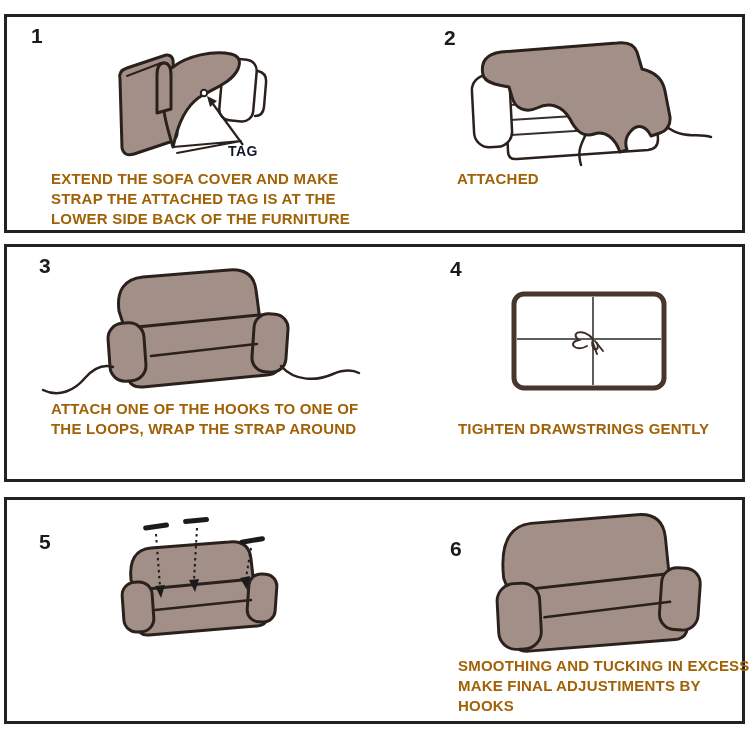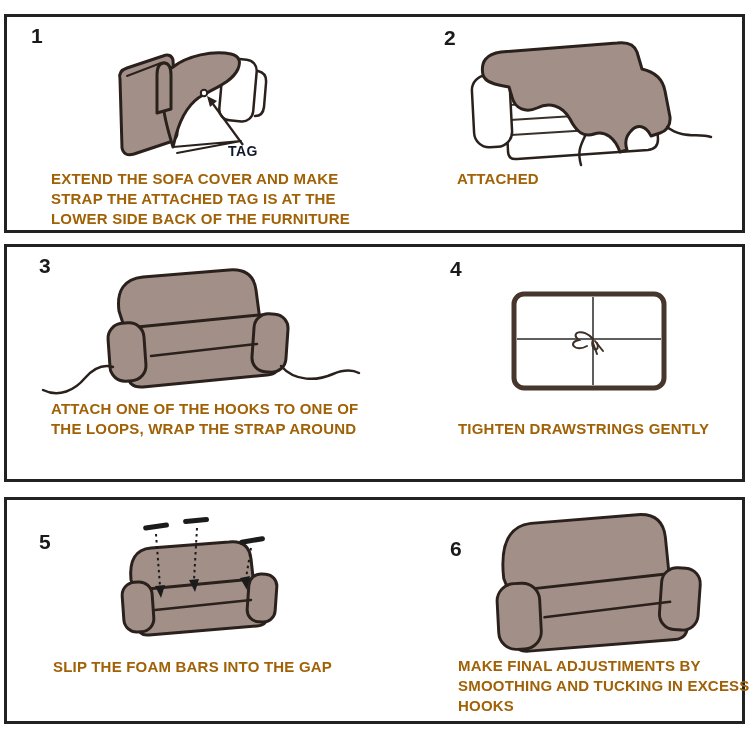--- a/index.html
+++ b/index.html
@@ -138,34 +138,31 @@
       <rect x="146" y="24" width="26" height="5" rx="2.5" transform="rotate(-10 159 26)" fill="#1b1b1b"></rect>
 
       <path d="M63,20 L67,72" fill="none" stroke="#1b1b1b" stroke-width="2" stroke-dasharray="2.5 3.5"></path>
       <path d="M104,14 L101,66" fill="none" stroke="#1b1b1b" stroke-width="2" stroke-dasharray="2.5 3.5"></path>
       <path d="M158,34 L153,64" fill="none" stroke="#1b1b1b" stroke-width="2" stroke-dasharray="2.5 3.5"></path>
       <polygon points="62,72 72,71 68,84" fill="#1b1b1b"></polygon>
       <polygon points="96,66 106,65 102,78" fill="#1b1b1b"></polygon>
       <polygon points="147,64 157,62 154,76" fill="#1b1b1b"></polygon>
     </svg>
 
-    <div class="caption" style="left:46px;top:157px;">
-      <div>SLIP THE FOAM BARS INTO THE GAP</div>
-    </div>
 
     <div class="step-number" style="left:443px;top:38px;">6</div>
 
     <svg class="illus" style="left:456px;top:6px;" width="245" height="150" viewBox="0 0 245 155">
       <path d="M38,75 Q32,22 66,18 L176,9 Q202,7 205,32 L210,82 L48,100 Z" fill="#a29088" stroke="#2a211d" stroke-width="3" stroke-linejoin="round"></path>
       <path d="M46,88 L208,70 Q222,69 224,82 L228,120 Q229,137 215,138 L64,150 Q50,151 49,138 Z" fill="#a29088" stroke="#2a211d" stroke-width="3" stroke-linejoin="round"></path>
       <rect x="32" y="80" width="44" height="68" rx="18" transform="rotate(-3 53 114)" fill="#a29088" stroke="#2a211d" stroke-width="3"></rect>
       <rect x="200" y="64" width="40" height="64" rx="16" transform="rotate(4 220 96)" fill="#a29088" stroke="#2a211d" stroke-width="3"></rect>
       <path d="M80,115 L210,99" fill="none" stroke="#2a211d" stroke-width="2.5" stroke-linecap="round"></path>
     </svg>
 
     <div class="caption" style="left:451px;top:156px;">
+      <div>SMOOTHING AND TUCKING IN EXCESS</div>
       <div>MAKE FINAL ADJUSTIMENTS BY</div>
-      <div>SMOOTHING AND TUCKING IN EXCESS</div>
       <div>HOOKS</div>
     </div>
   </div>
 
 </div>
 
 </body></html>

